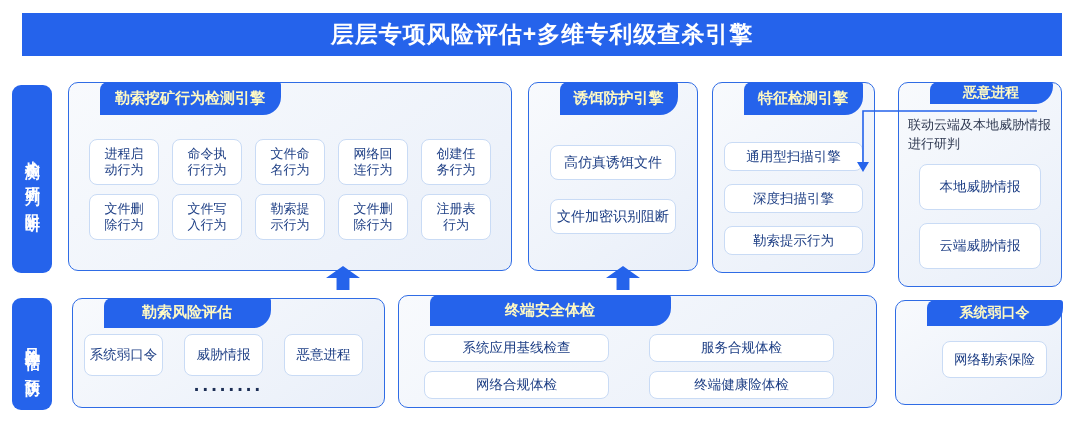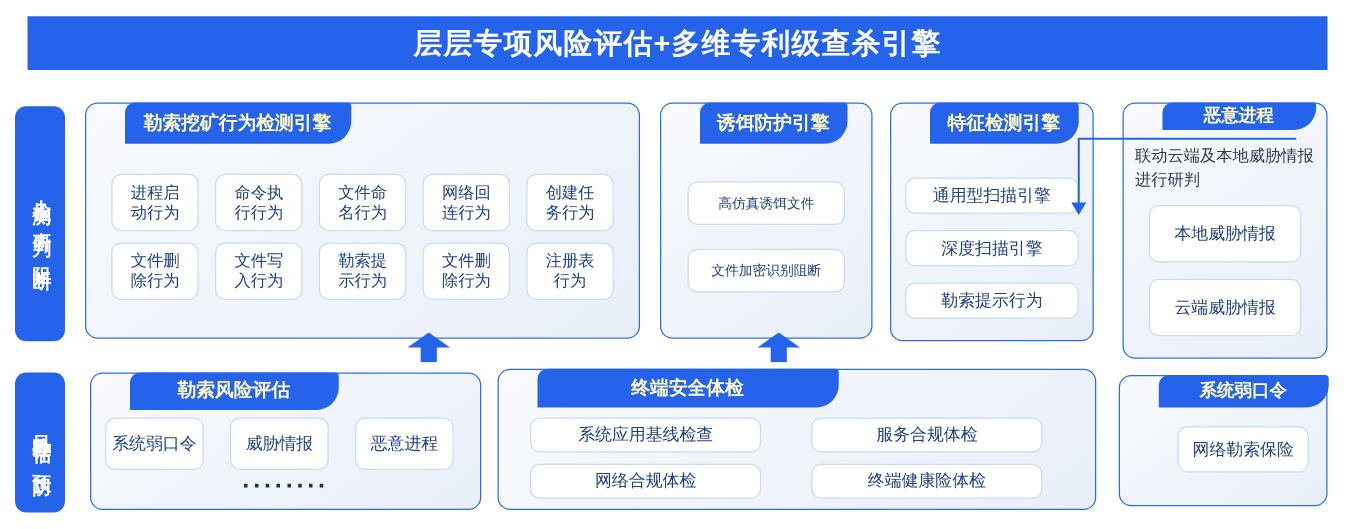--- a/index.html
+++ b/index.html
@@ -43,21 +43,21 @@
   .stack{position:absolute;display:flex;flex-direction:column;}
   
   .p-mining{left:68px;top:82px;width:444px;height:189px;}
   .p-mining .tab{width:181px;height:33px;}
   .p-mining .grid{position:absolute;left:20px;right:20px;top:56px;display:grid;
     grid-template-columns:repeat(5,1fr);column-gap:13px;row-gap:9px;}
   .p-mining .chip{height:46px;font-size:13px;line-height:1.25;padding:0 11px;}
   .p-decoy{left:528px;top:82px;width:170px;height:189px;padding-left:36px;}
   .p-decoy .tab{width:118px;height:33px;}
   .p-decoy .stack{left:21px;right:21px;top:62px;gap:19px;}
-  .p-decoy .chip{height:35px;font-size:11px;white-space:nowrap;text-align:right;}
+  .p-decoy .chip{height:35px;font-size:14px;white-space:nowrap;text-align:right;}
   .p-sig{left:712px;top:82px;width:163px;height:191px;}
   .p-sig .tab{width:119px;height:33px;}
   .p-sig .stack{left:11px;right:11px;top:59px;gap:13px;}
   .p-sig .chip{height:29px;font-size:13.5px;white-space:nowrap;}
   .p-intel{left:898px;top:82px;width:164px;height:205px;}
   .p-intel .tab{width:123px;height:22px;font-size:14px;}
   .p-intel .desc{position:absolute;left:9px;right:5px;top:33px;font-size:13px;
     color:#303a52;line-height:1.45;}
   .p-intel .stack{left:20px;right:20px;top:81px;gap:13px;}
   .p-intel .chip{height:46px;font-size:13.5px;white-space:nowrap;}

